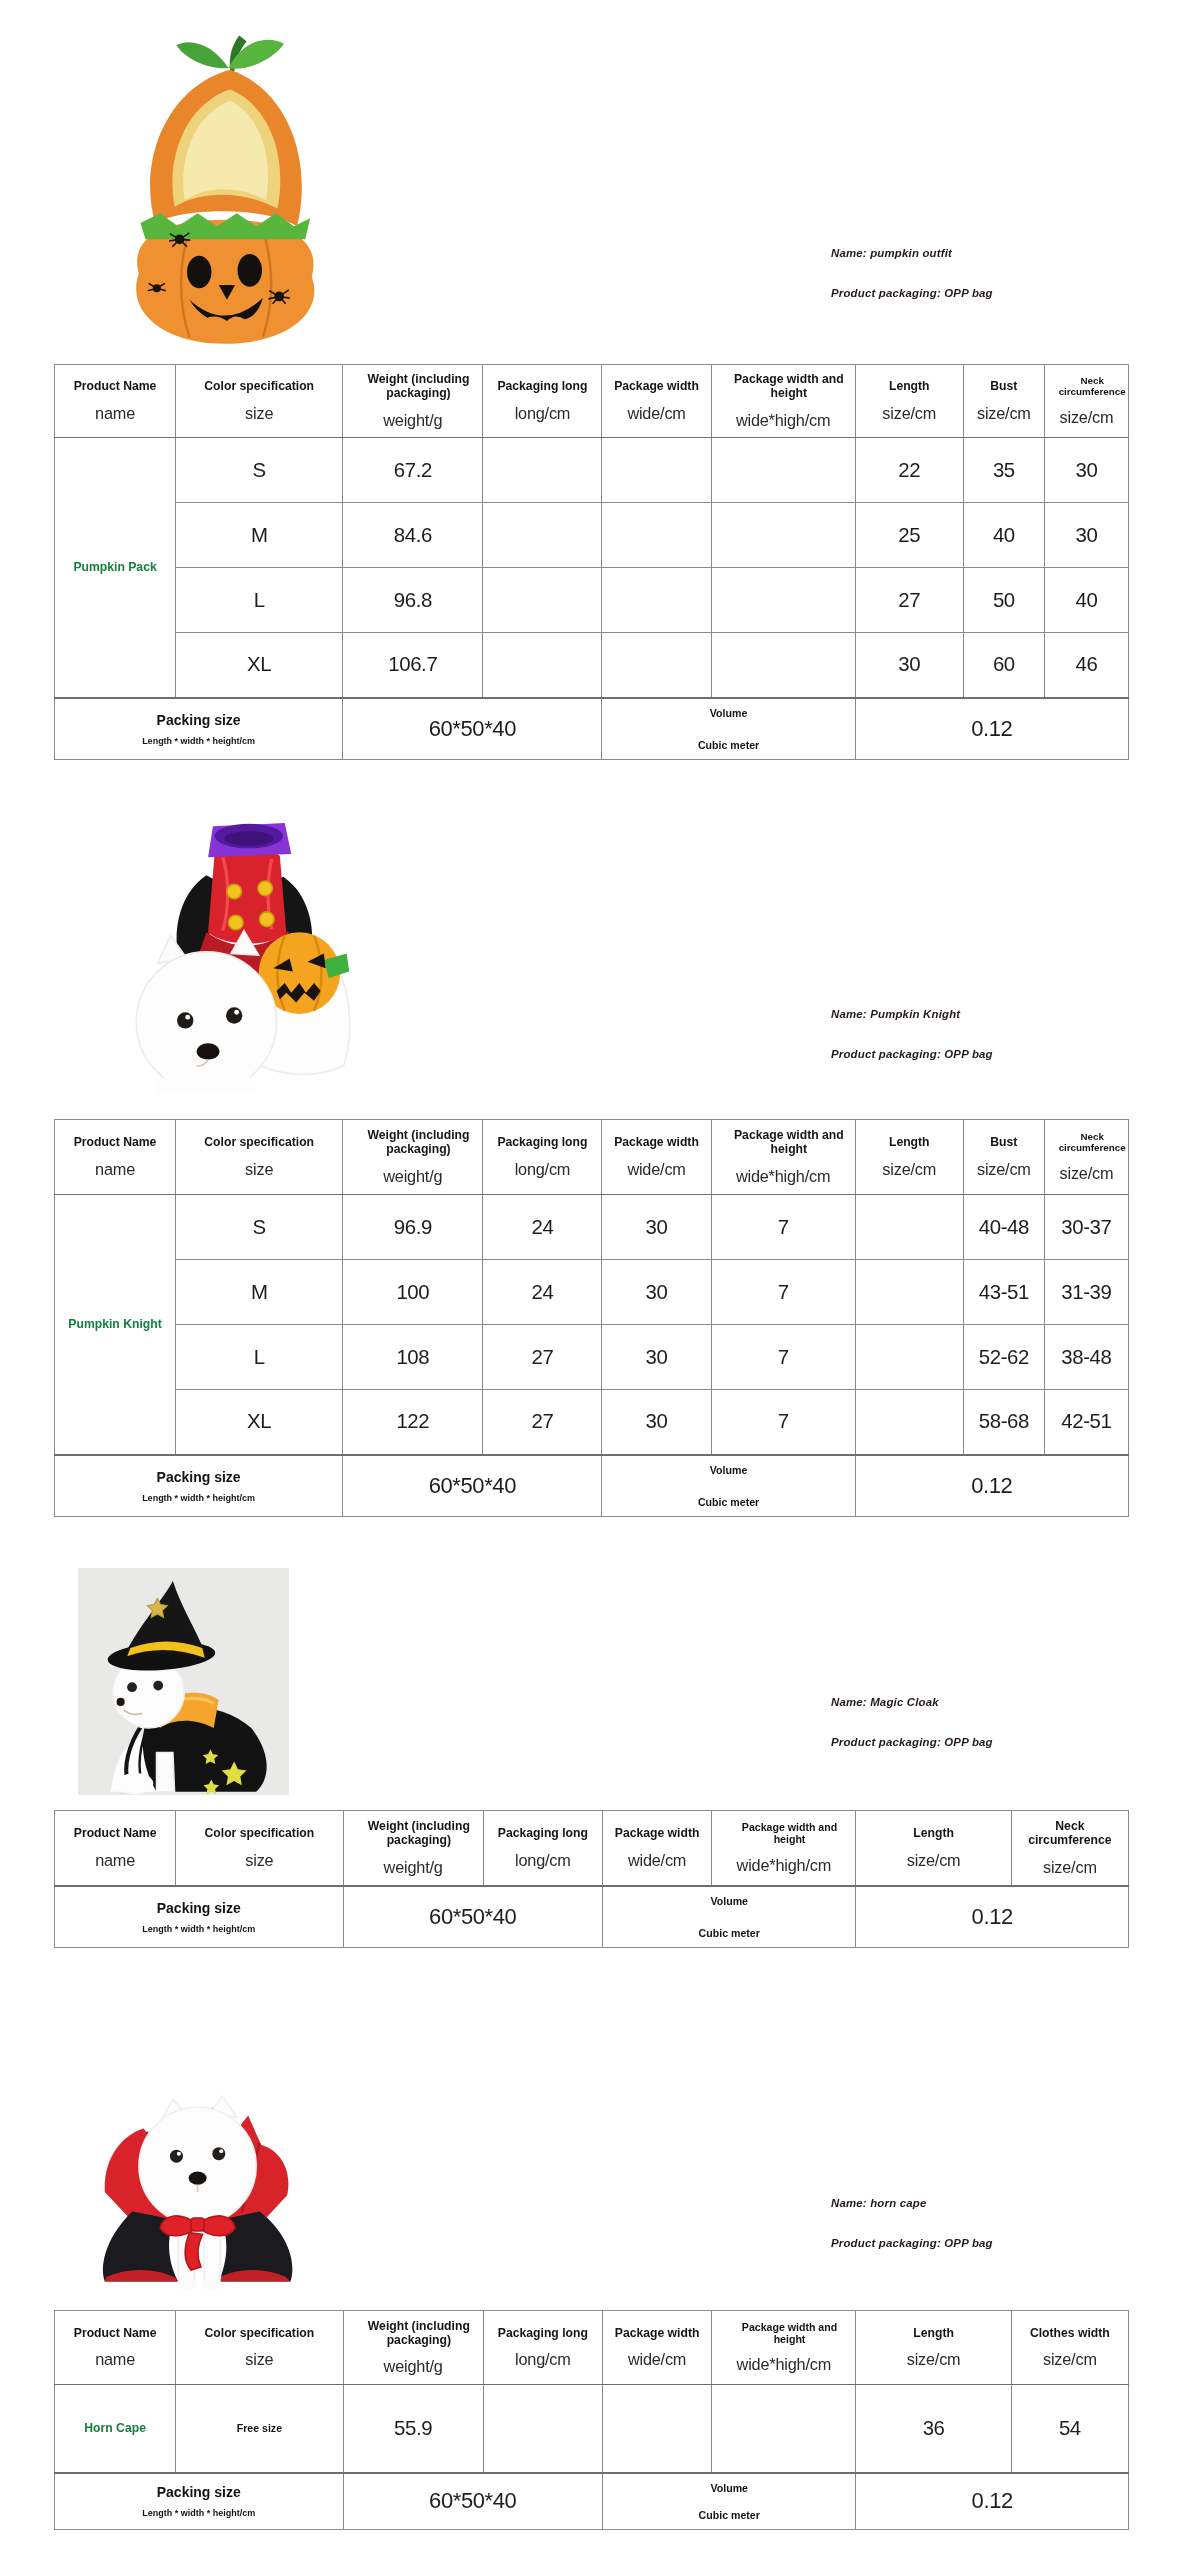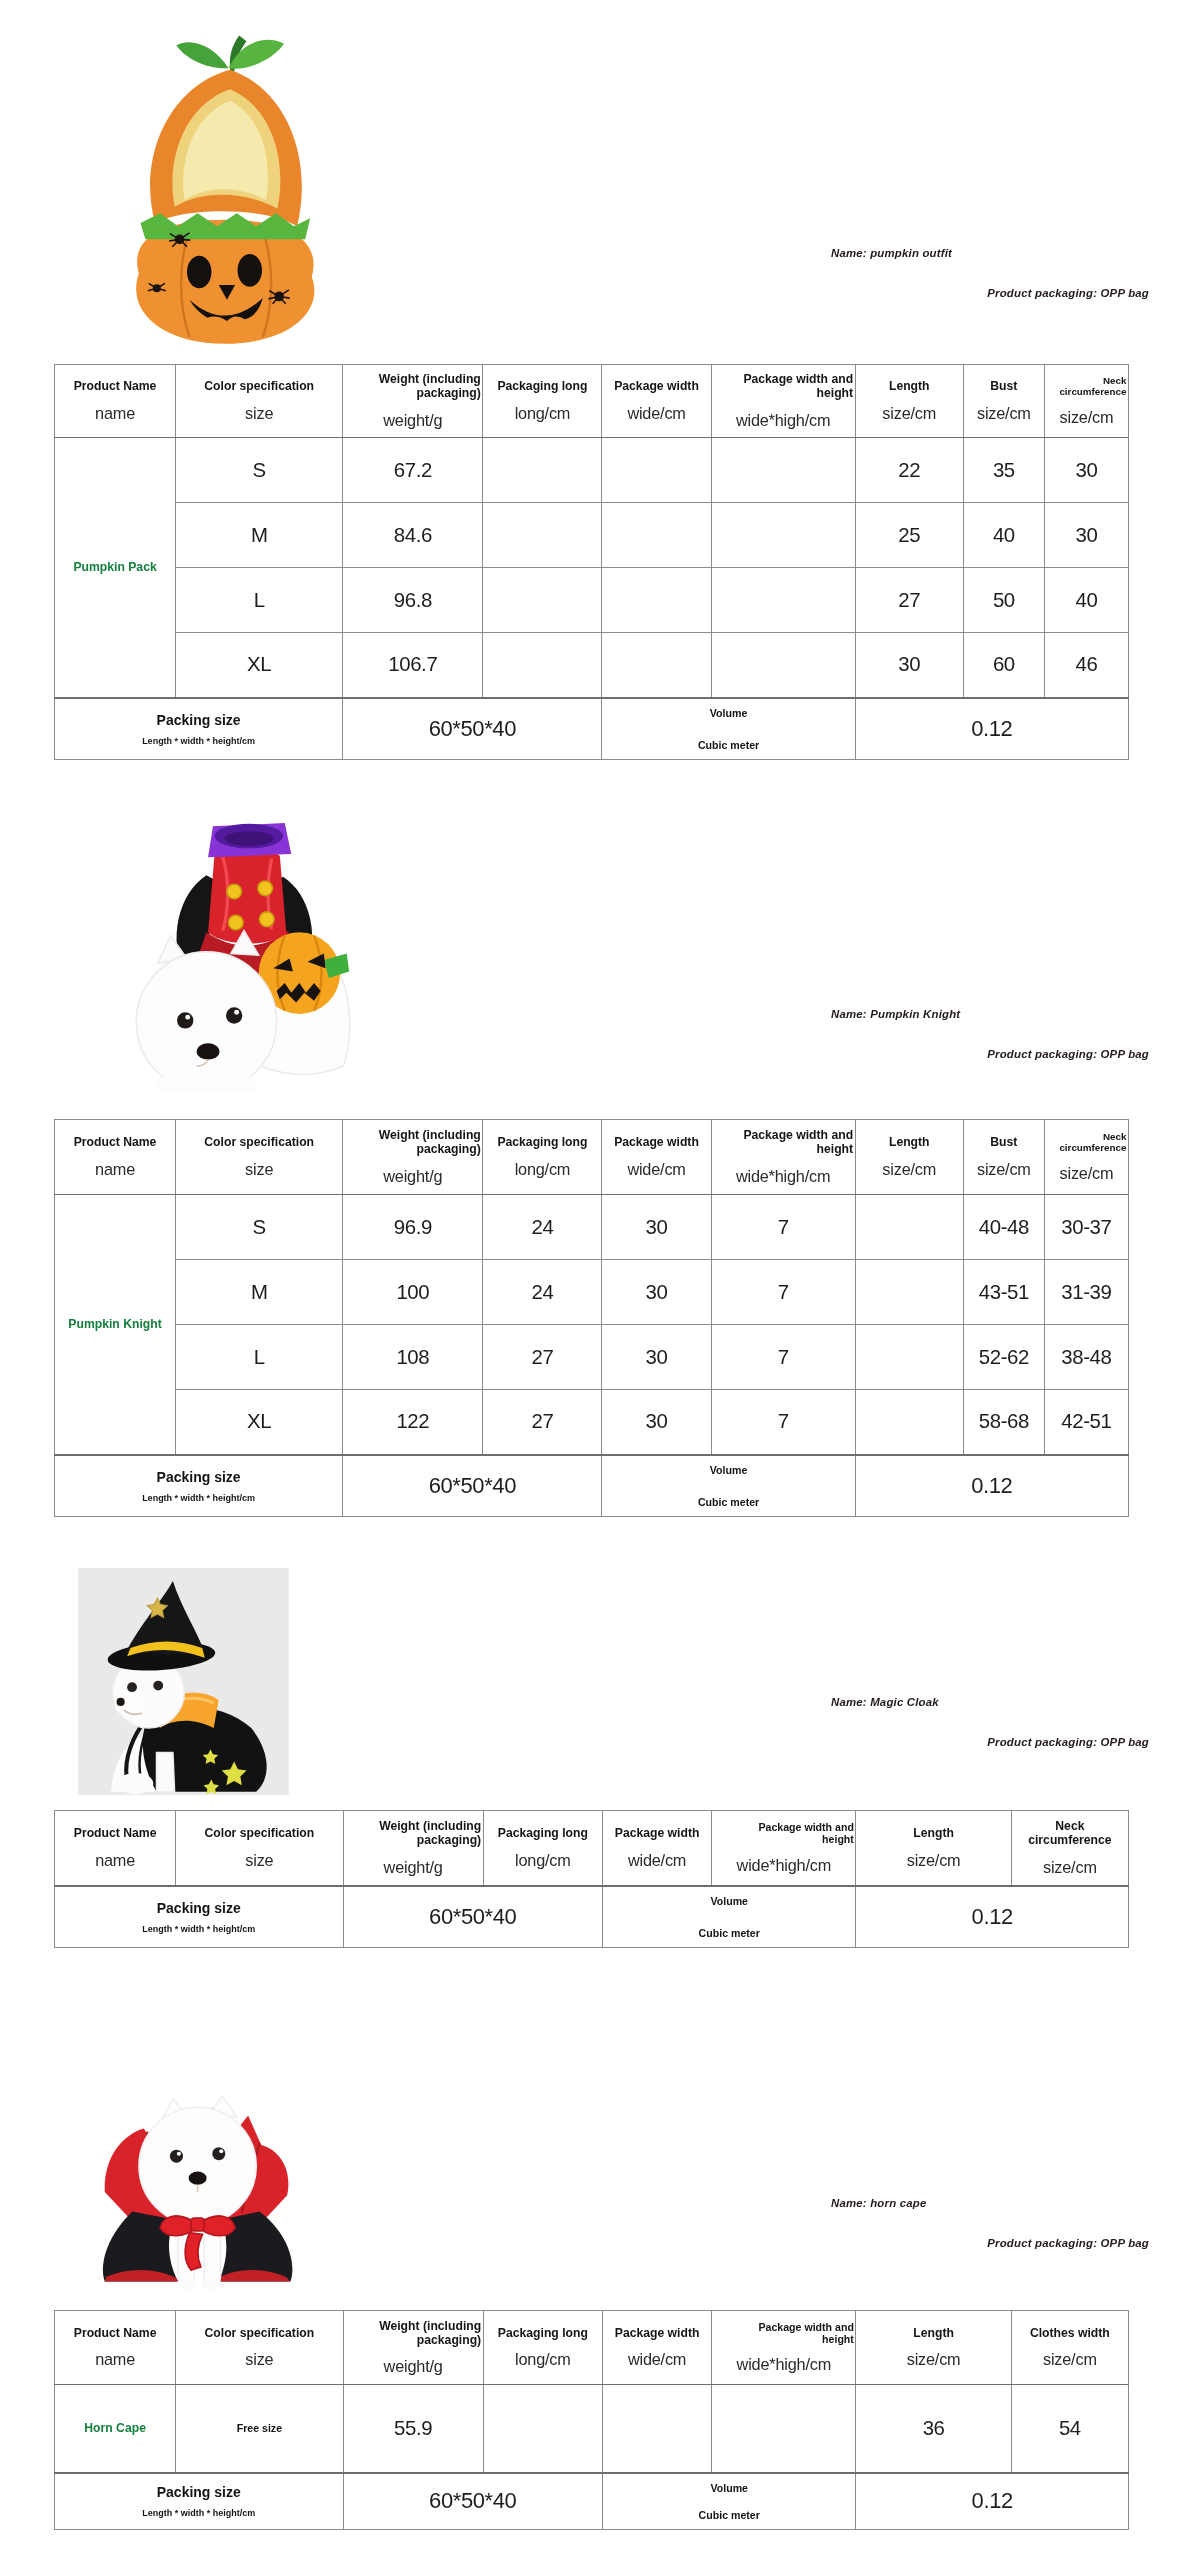--- a/index.html
+++ b/index.html
@@ -7,37 +7,37 @@
   body {
     width:1179px; height:2576px; position:relative;
     font-family:"Liberation Sans", sans-serif; color:#1c1c1c;
   }
   .product-section { position:absolute; left:0; width:1179px; }
   .photo { position:absolute; }
   .photo svg { width:100%; height:100%; display:block; }
 
   .caption { position:absolute; left:831px; width:318px;font-style:italic; }
   .cap-line { font-size:11.4px; font-weight:700; color:#241a1c; letter-spacing:0.2px; }
-  .cap-line2 { margin-top:28px;text-align:right; }
+  .cap-line2 { margin-top:28px; }
 
   table.spec-table {
     position:absolute; left:54px; width:1075px;
     border-collapse:collapse; table-layout:fixed;
     border:1.6px solid #6e6e6e;
   }
   .spec-table td {
     border:0.8px solid #8a8a8a;
     text-align:center; vertical-align:middle;
     overflow:hidden; padding:1.6px;
   }
   tr.hrow td { border-bottom:1.6px solid #6e6e6e; }
   tr.frow td { border-top:2.4px solid #6e6e6e; }
 
   .ht { font-size:12.2px; font-weight:700; color:#151515; line-height:1.15; }
-  .ht.left { text-align:right; padding-left:11.4px; }
+  .ht.left { text-align:center; padding-left:11.4px; }
   .hs { font-size:16.3px; font-weight:400; color:#2a2a2a; margin-top:10.6px; letter-spacing:-0.2px; }
 
   td.dcell { font-size:20.4px; font-weight:400; color:#1d1d1d; letter-spacing:-0.4px; }
   td.pname { font-size:12.2px; font-weight:700; color:#15803d; }
   td.freesize-big { font-size:15.5px; font-weight:700; color:#141414; }
   td.freesize-small { font-size:10.6px; font-weight:700; color:#141414; }
 
   .fl { font-size:14px; font-weight:700; color:#141414; }
   .fs { font-size:9px; font-weight:700; color:#141414; margin-top:8.2px; }
   .fl2 { font-size:10.6px; font-weight:700; color:#141414; }

